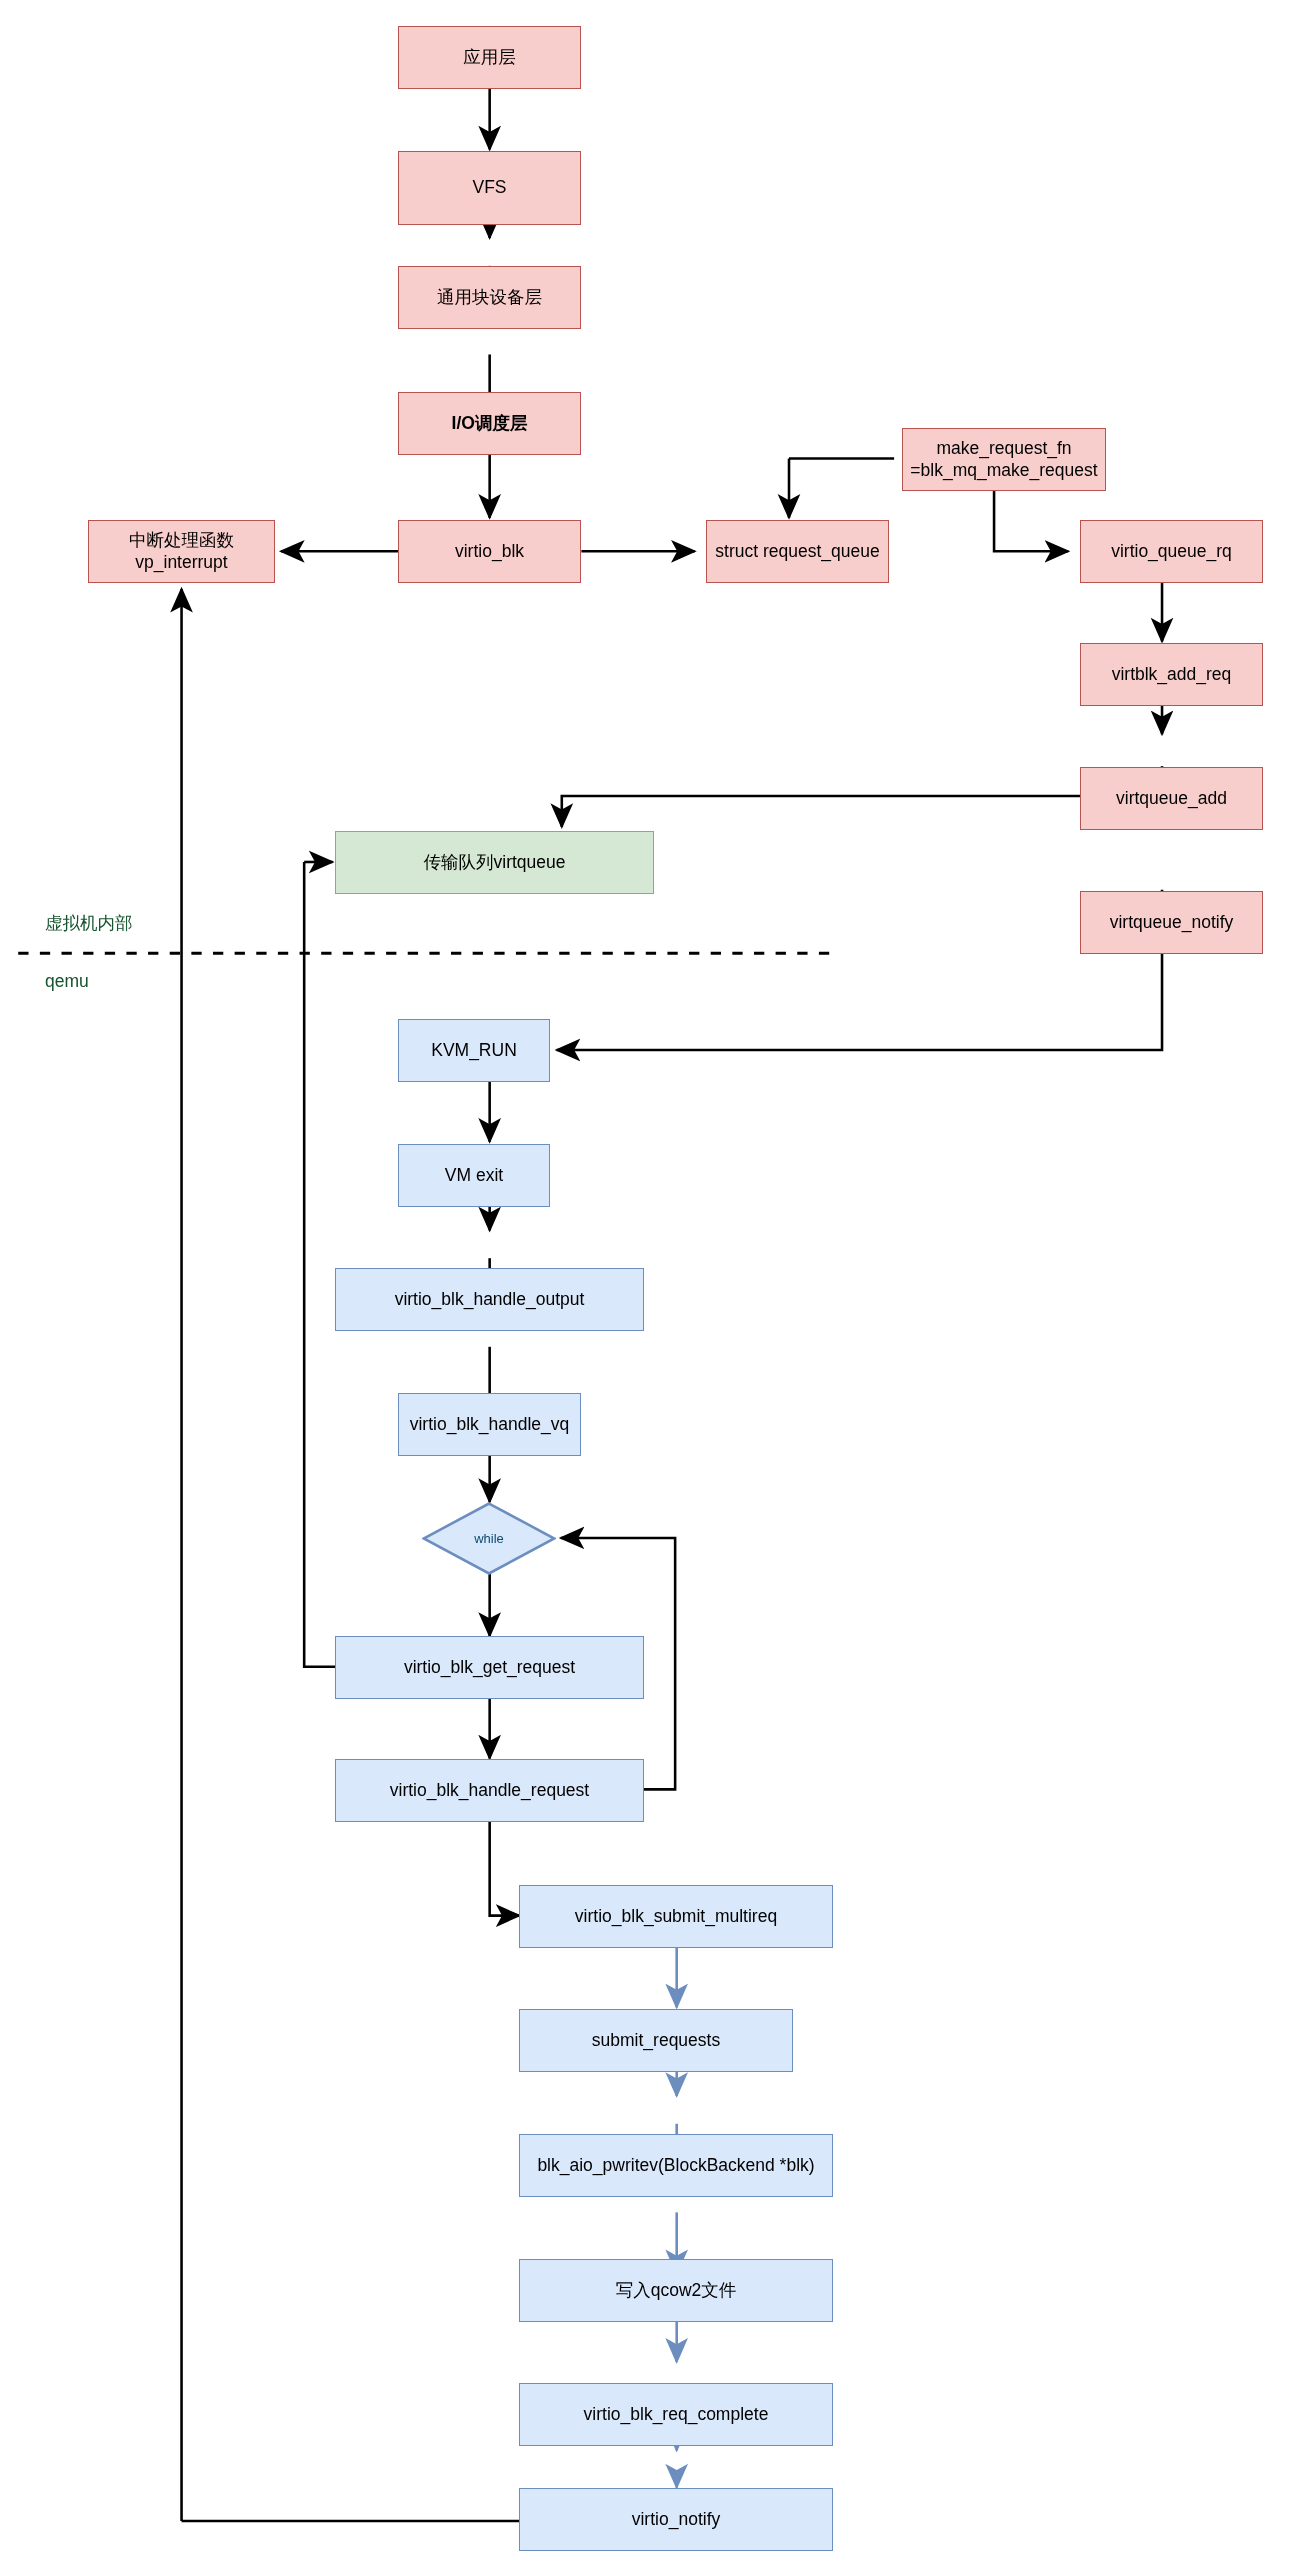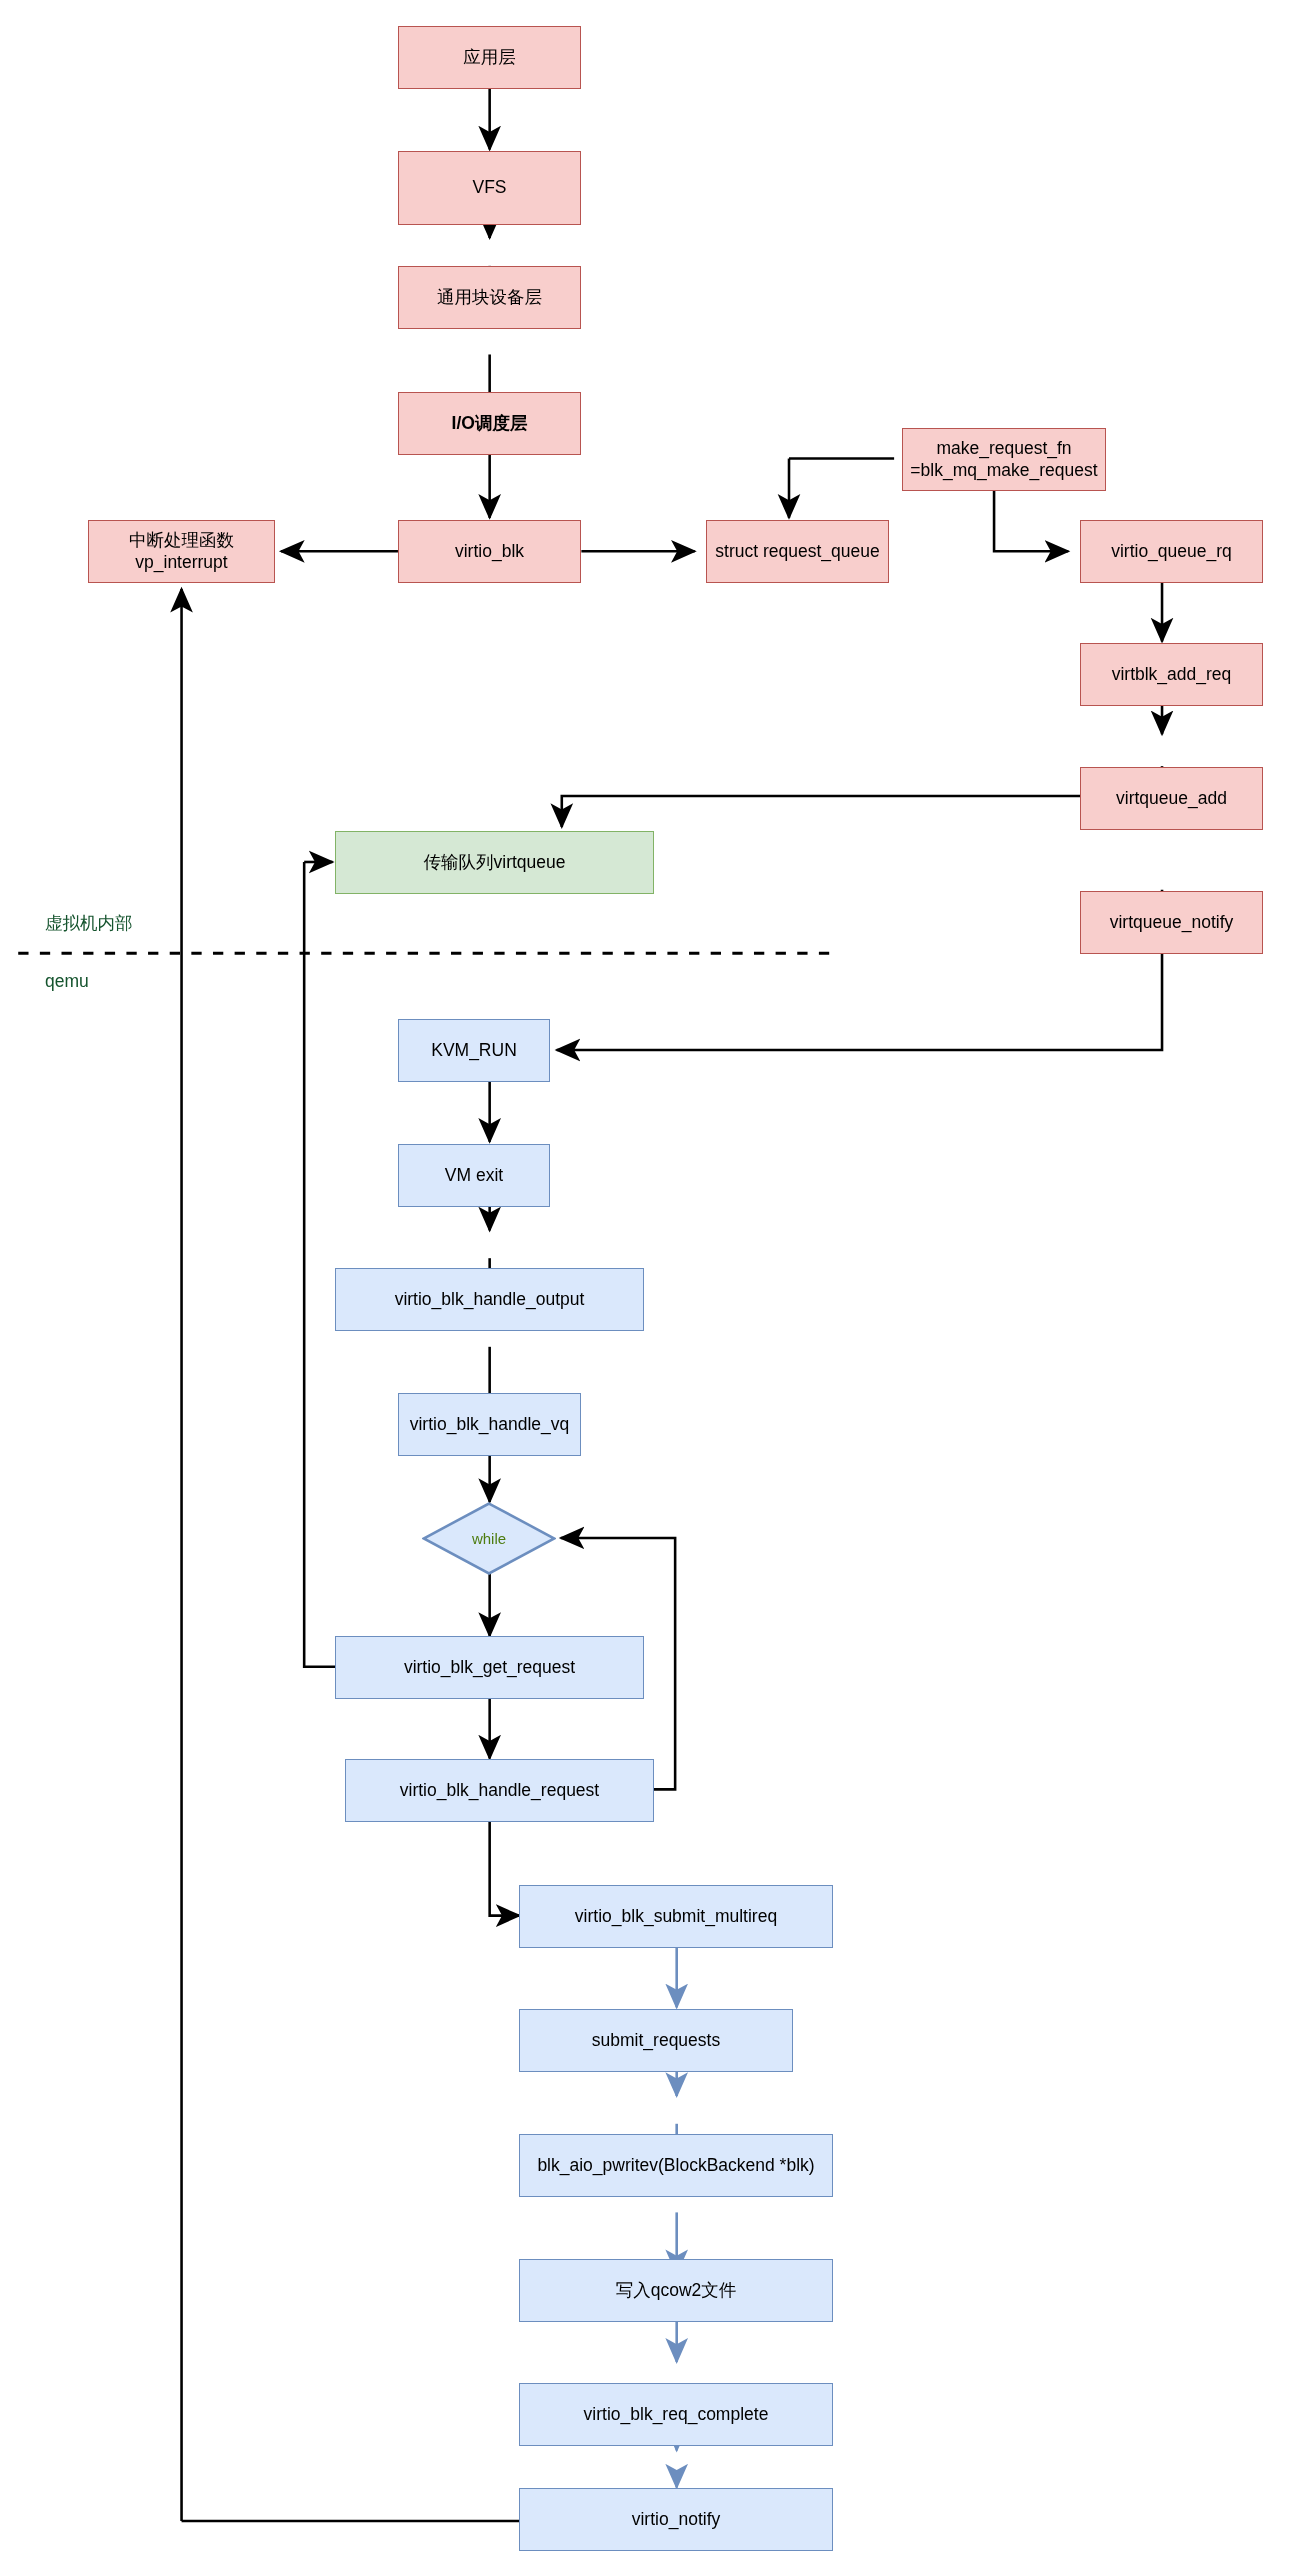--- a/index.html
+++ b/index.html
@@ -7,21 +7,21 @@
   #stage{position:relative;width:1290px;height:2588px;background:#ffffff;overflow:hidden;}
   #wires{position:absolute;left:0;top:0;width:1290px;height:2588px;pointer-events:none;}
   .node{position:absolute;box-sizing:border-box;display:flex;align-items:center;justify-content:center;
         text-align:center;line-height:1.25;}
   .kernel{background:#f8cecc;border:1.5px solid #b85450;color:#000;font-size:17.5px;}
   .qemu{background:#dae8fc;border:1.5px solid #6c8ebf;color:#000;font-size:17.5px;}
   .vq{background:#d5e8d4;border:1.5px solid #82b366;color:#000;font-size:17.5px;}
   .diamond{position:absolute;box-sizing:border-box;}
   .diamond .shape{position:absolute;left:0;top:0;width:100%;height:100%;}
   .diamond .dlabel{position:absolute;left:0;top:0;width:100%;height:100%;display:flex;
-        align-items:center;justify-content:center;font-size:15px;color:#4d7c0f;}
+        align-items:center;justify-content:center;font-size:13px;color:#0c4a6e;}
   .zlabel{position:absolute;font-size:17.5px;color:#14532d;white-space:nowrap;}
   .two-line{white-space:pre-line;}
 </style>
 </head>
 <body>
 
 <div id="stage">
 
   <svg id="wires" viewBox="0 0 2503 5023">
     <defs>
@@ -150,21 +150,21 @@
     <svg class="shape" viewBox="0 0 260 142">
       <polygon points="130,3 257,71 130,139 3,71" fill="#dae8fc" stroke="#6c8ebf" stroke-width="5"></polygon>
     </svg>
     <div class="dlabel">while</div>
   </div>
 
   <div class="node qemu" style="left:335px;top:1636px;width:309px;height:63px;">
     <span>virtio_blk_get_request</span>
   </div>
 
-  <div class="node qemu" style="left:345px;top:1759px;width:309px;height:63px;">
+  <div class="node qemu" style="left:335px;top:1759px;width:309px;height:63px;">
     <span>virtio_blk_handle_request</span>
   </div>
 
   <div class="node qemu" style="left:519px;top:1885px;width:314px;height:63px;">
     <span>virtio_blk_submit_multireq</span>
   </div>
 
   <div class="node qemu" style="left:519px;top:2009px;width:274px;height:63px;">
     <span>submit_requests</span>
   </div>

